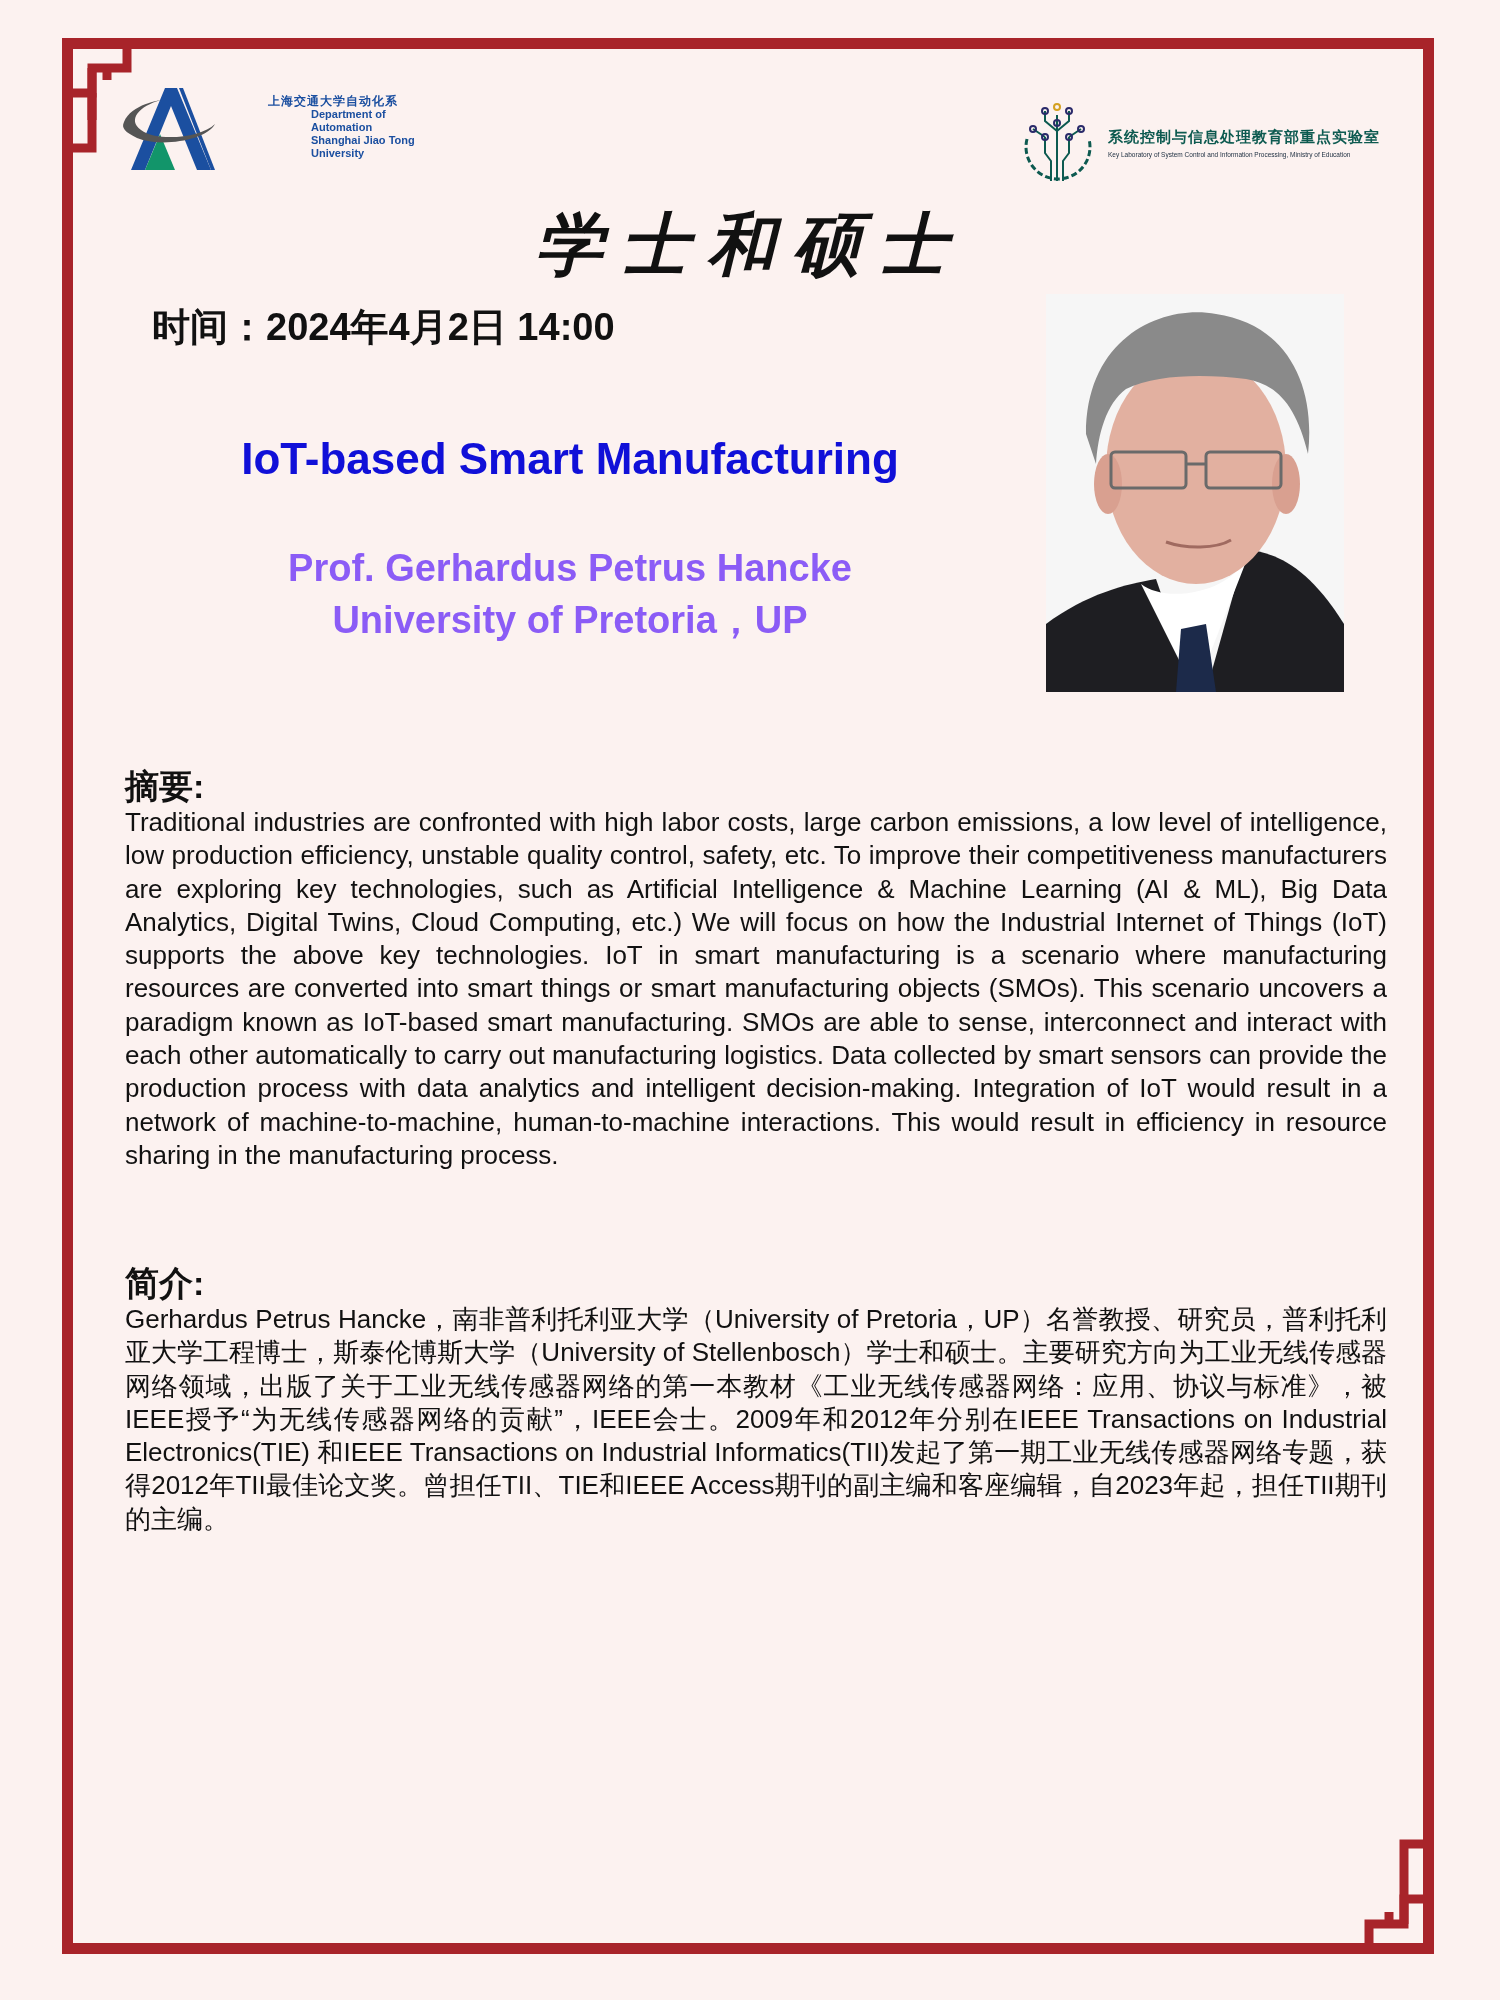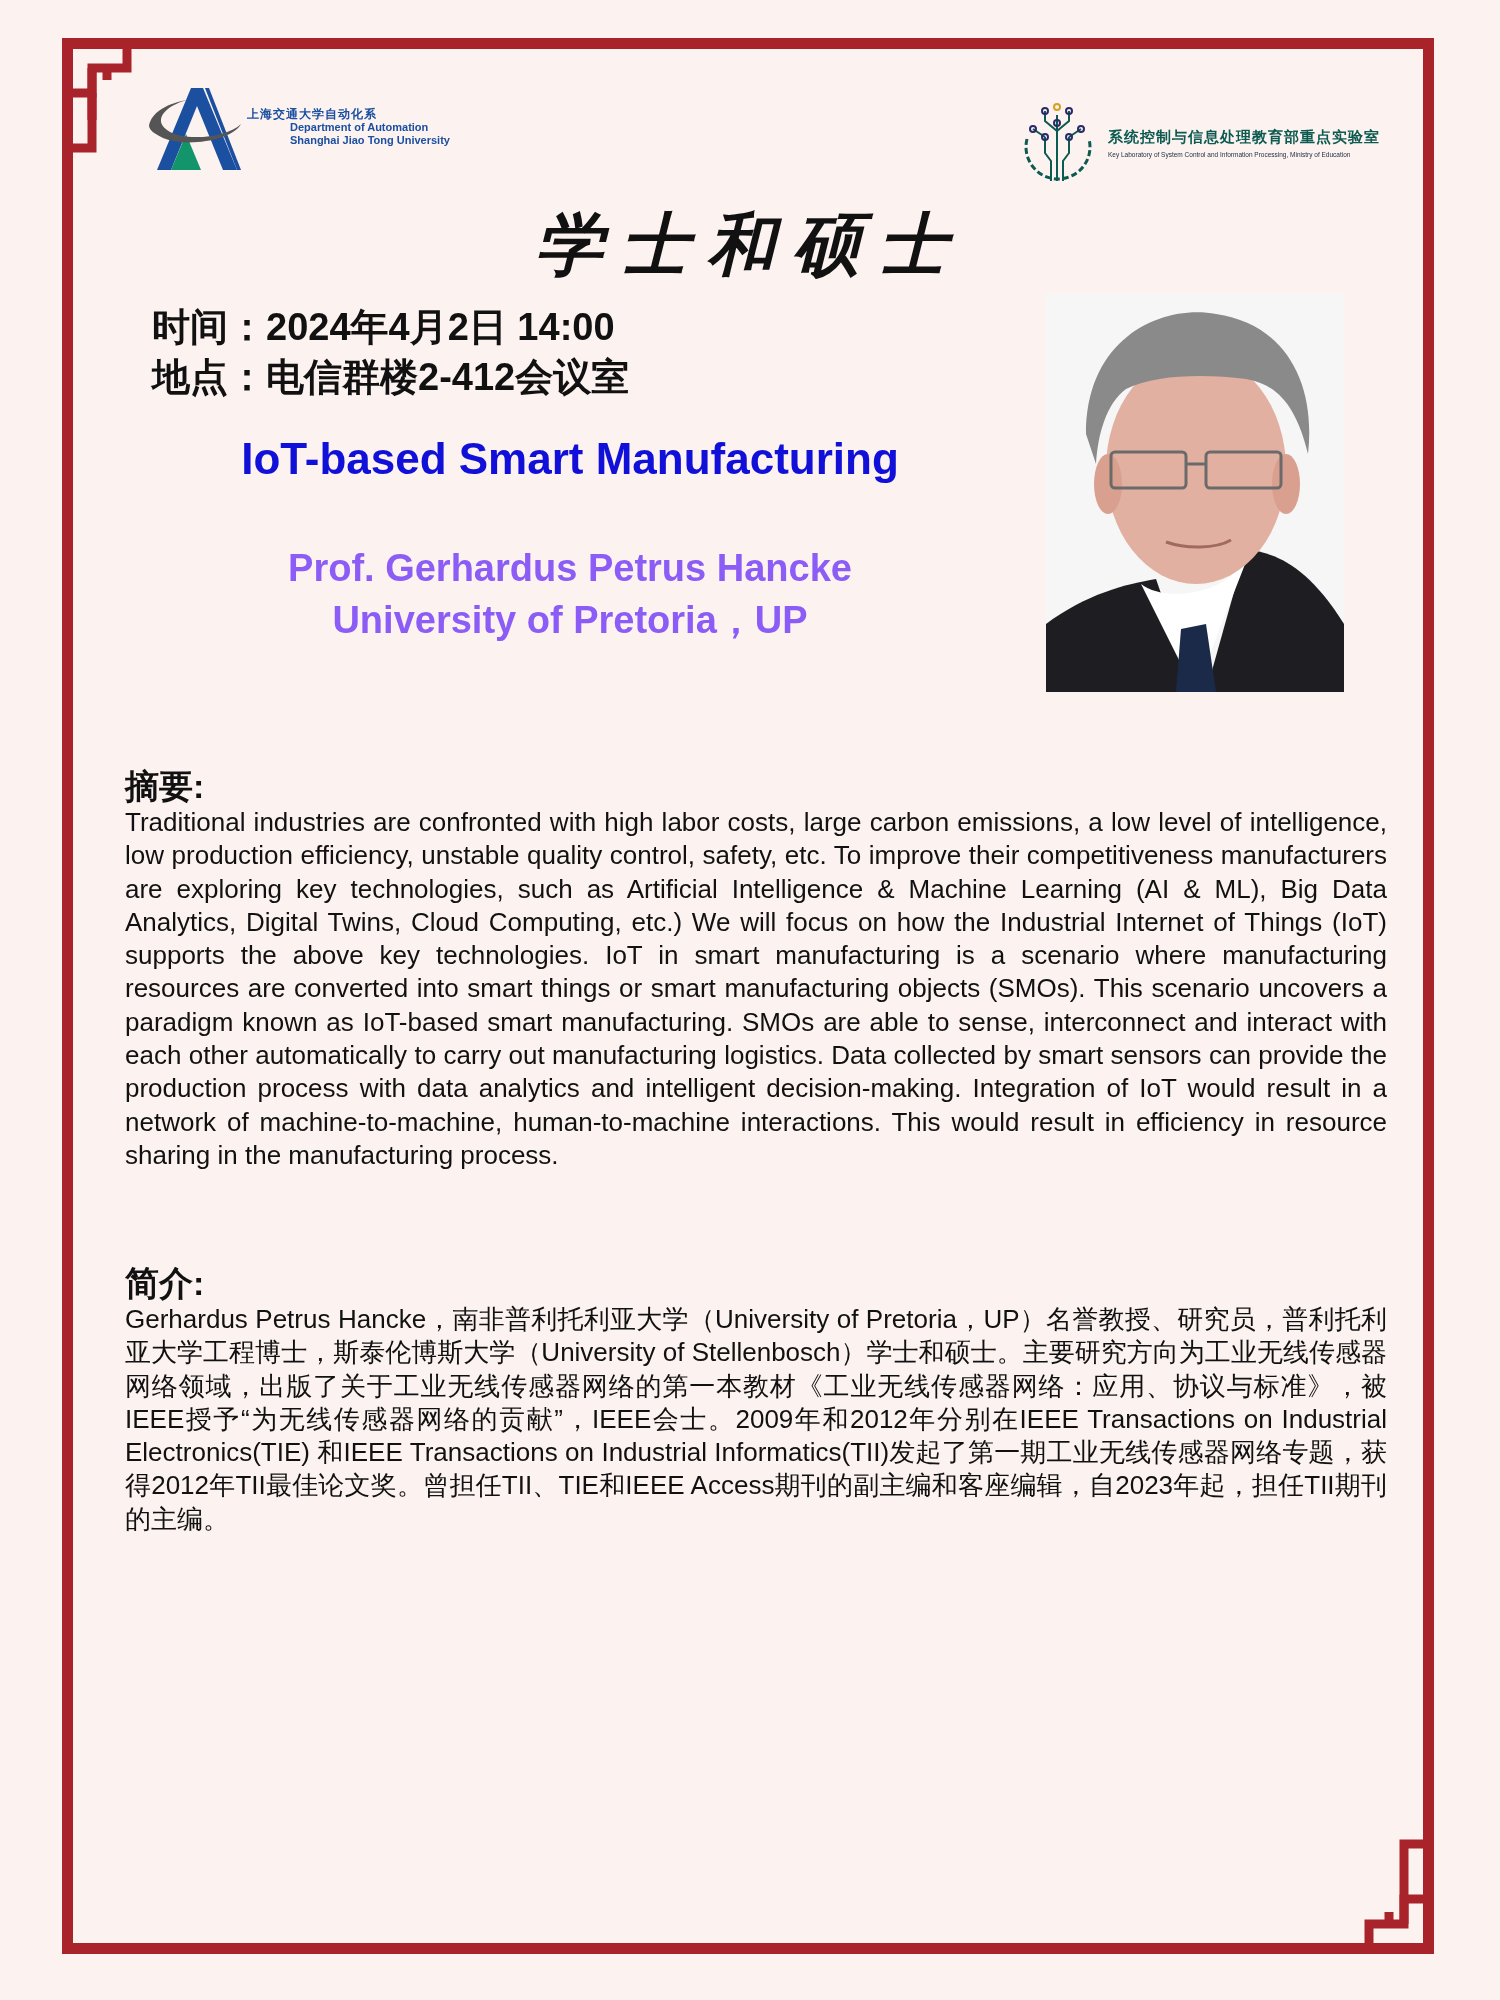--- a/index.html
+++ b/index.html
@@ -13,21 +13,21 @@
   }
   .frame-outer {
     position: absolute; left: 62px; top: 38px; width: 1372px; height: 1916px;
     border: 11px solid #a8242a; box-sizing: border-box;
   }
   .corner { position: absolute; width: 130px; height: 170px; }
   .corner svg { width: 100%; height: 100%; display: block; }
   .corner.tl { left: 62px; top: 38px; }
   .corner.br { left: 1304px; top: 1784px; transform: rotate(180deg); }
 
-  .logo-left { position: absolute; left: 147px; top: 82px; width: 320px; height: 90px; display: flex; align-items: center; }
+  .logo-left { position: absolute; left: 121px; top: 82px; width: 320px; height: 90px; display: flex; align-items: center; gap: 47px; }
   .logo-left svg { width: 96px; height: 90px; flex: none; }
   .logo-left .txt { margin-left: 4px; line-height: 13px; color: #1b4fa0; font-weight: bold; }
   .logo-left .cn { font-size: 12px; letter-spacing: 1px; }
   .logo-left .en { font-size: 11px; padding-left: 43px; }
 
   .logo-right { position: absolute; left: 1015px; top: 98px; width: 400px; height: 90px; display: flex; align-items: center; }
   .logo-right svg { width: 85px; height: 85px; flex: none; }
   .logo-right .txt { margin-left: 8px; color: #0d5a50; }
   .logo-right .cn { font-size: 15px; font-weight: bold; letter-spacing: 1px; }
   .logo-right .en { font-size: 6.5px; margin-top: 4px; color: #234; }
@@ -113,21 +113,20 @@
   <div class="txt">
     <div class="cn">系统控制与信息处理教育部重点实验室</div>
     <div class="en">Key Laboratory of System Control and Information Processing, Ministry of Education</div>
   </div>
 </div>
 
 <div class="main-title">学士和硕士</div>
 
 <div class="meta">
   <div>时间：2024年4月2日 14:00</div>
-  <div>地点：电信群楼2-412会议室</div>
 </div>
 
 <div class="talk-title">IoT-based Smart Manufacturing</div>
 <div class="speaker">
   <div>Prof. Gerhardus Petrus Hancke</div>
   <div>University of Pretoria，UP</div>
 </div>
 
 <div class="photo">
   <svg viewBox="0 0 298 398">

